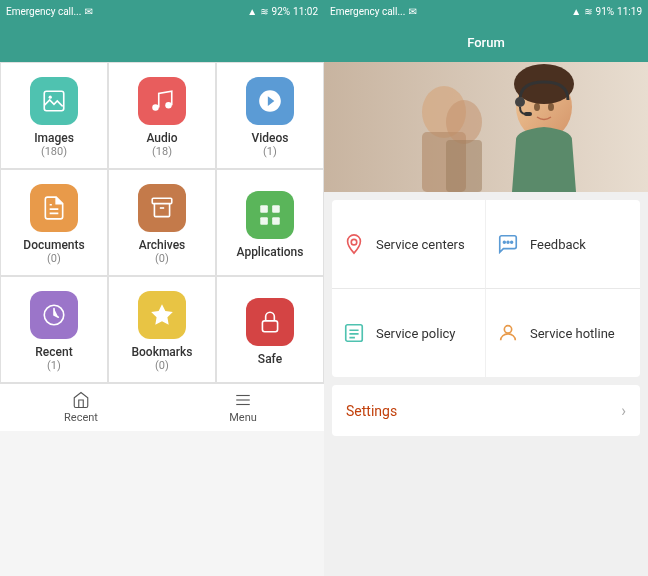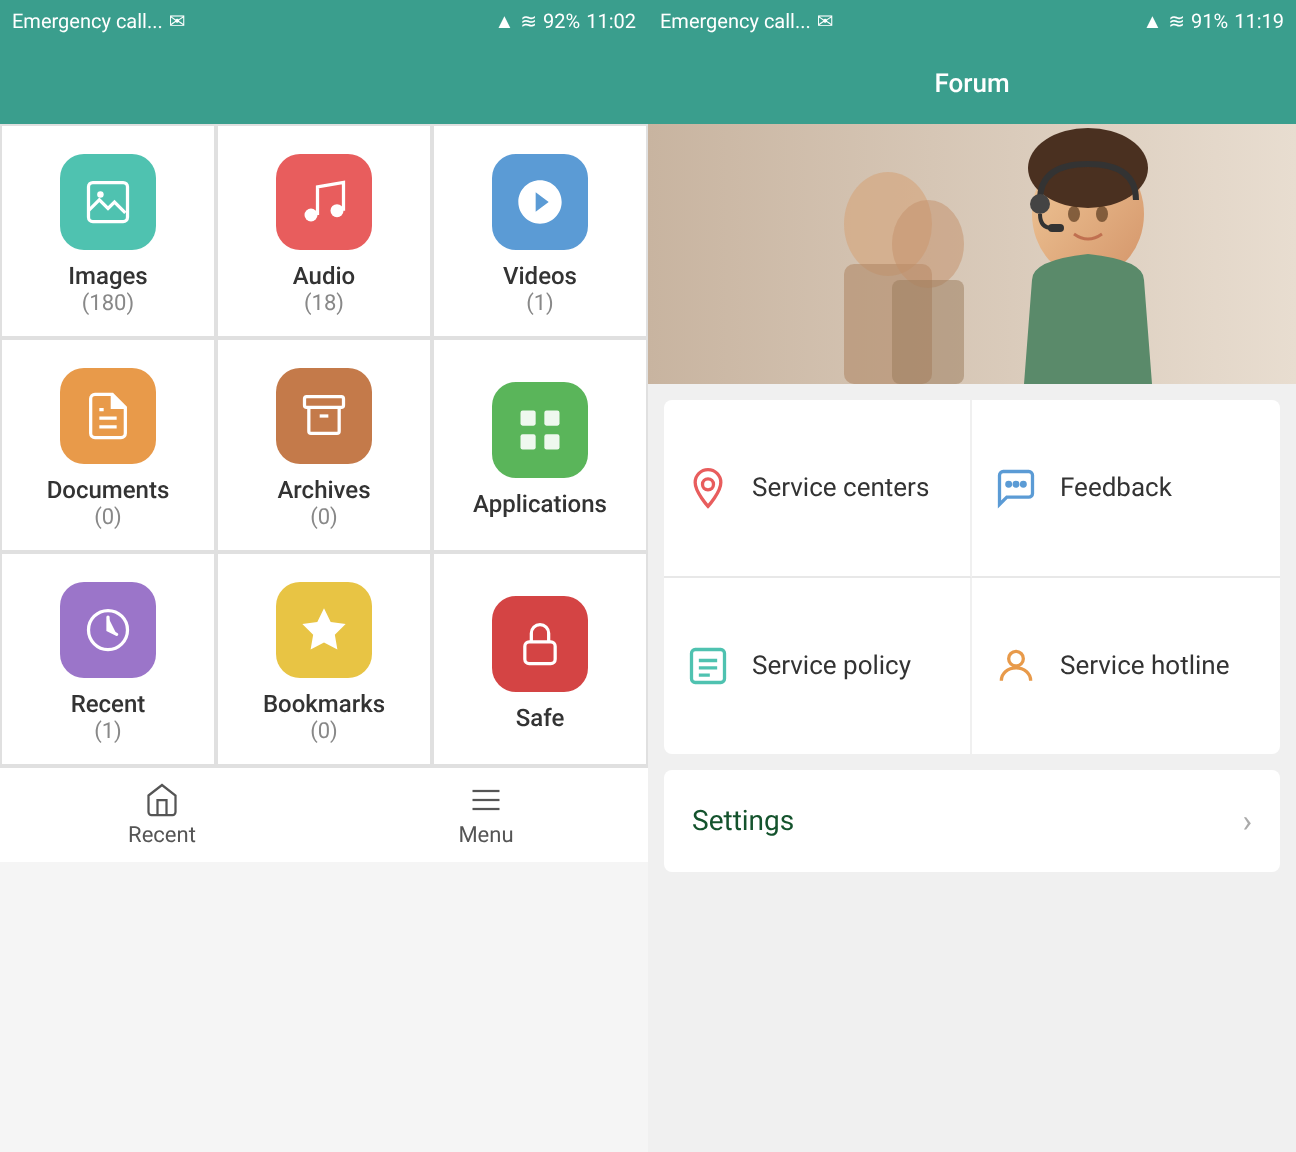--- a/index.html
+++ b/index.html
@@ -204,21 +204,21 @@
       margin: 0 8px;
       border-radius: 4px;
       display: flex;
       align-items: center;
       justify-content: space-between;
       padding: 16px 14px;
       cursor: pointer;
     }
     .settings-label {
       font-size: 14px;
-      color: #14532d;
+      color: #c2410c;
     }
     .chevron-right {
       color: #aaa;
       font-size: 16px;
     }
 
     .full-width-panels {
       display: flex;
       flex-direction: column;
       width: 100%;

